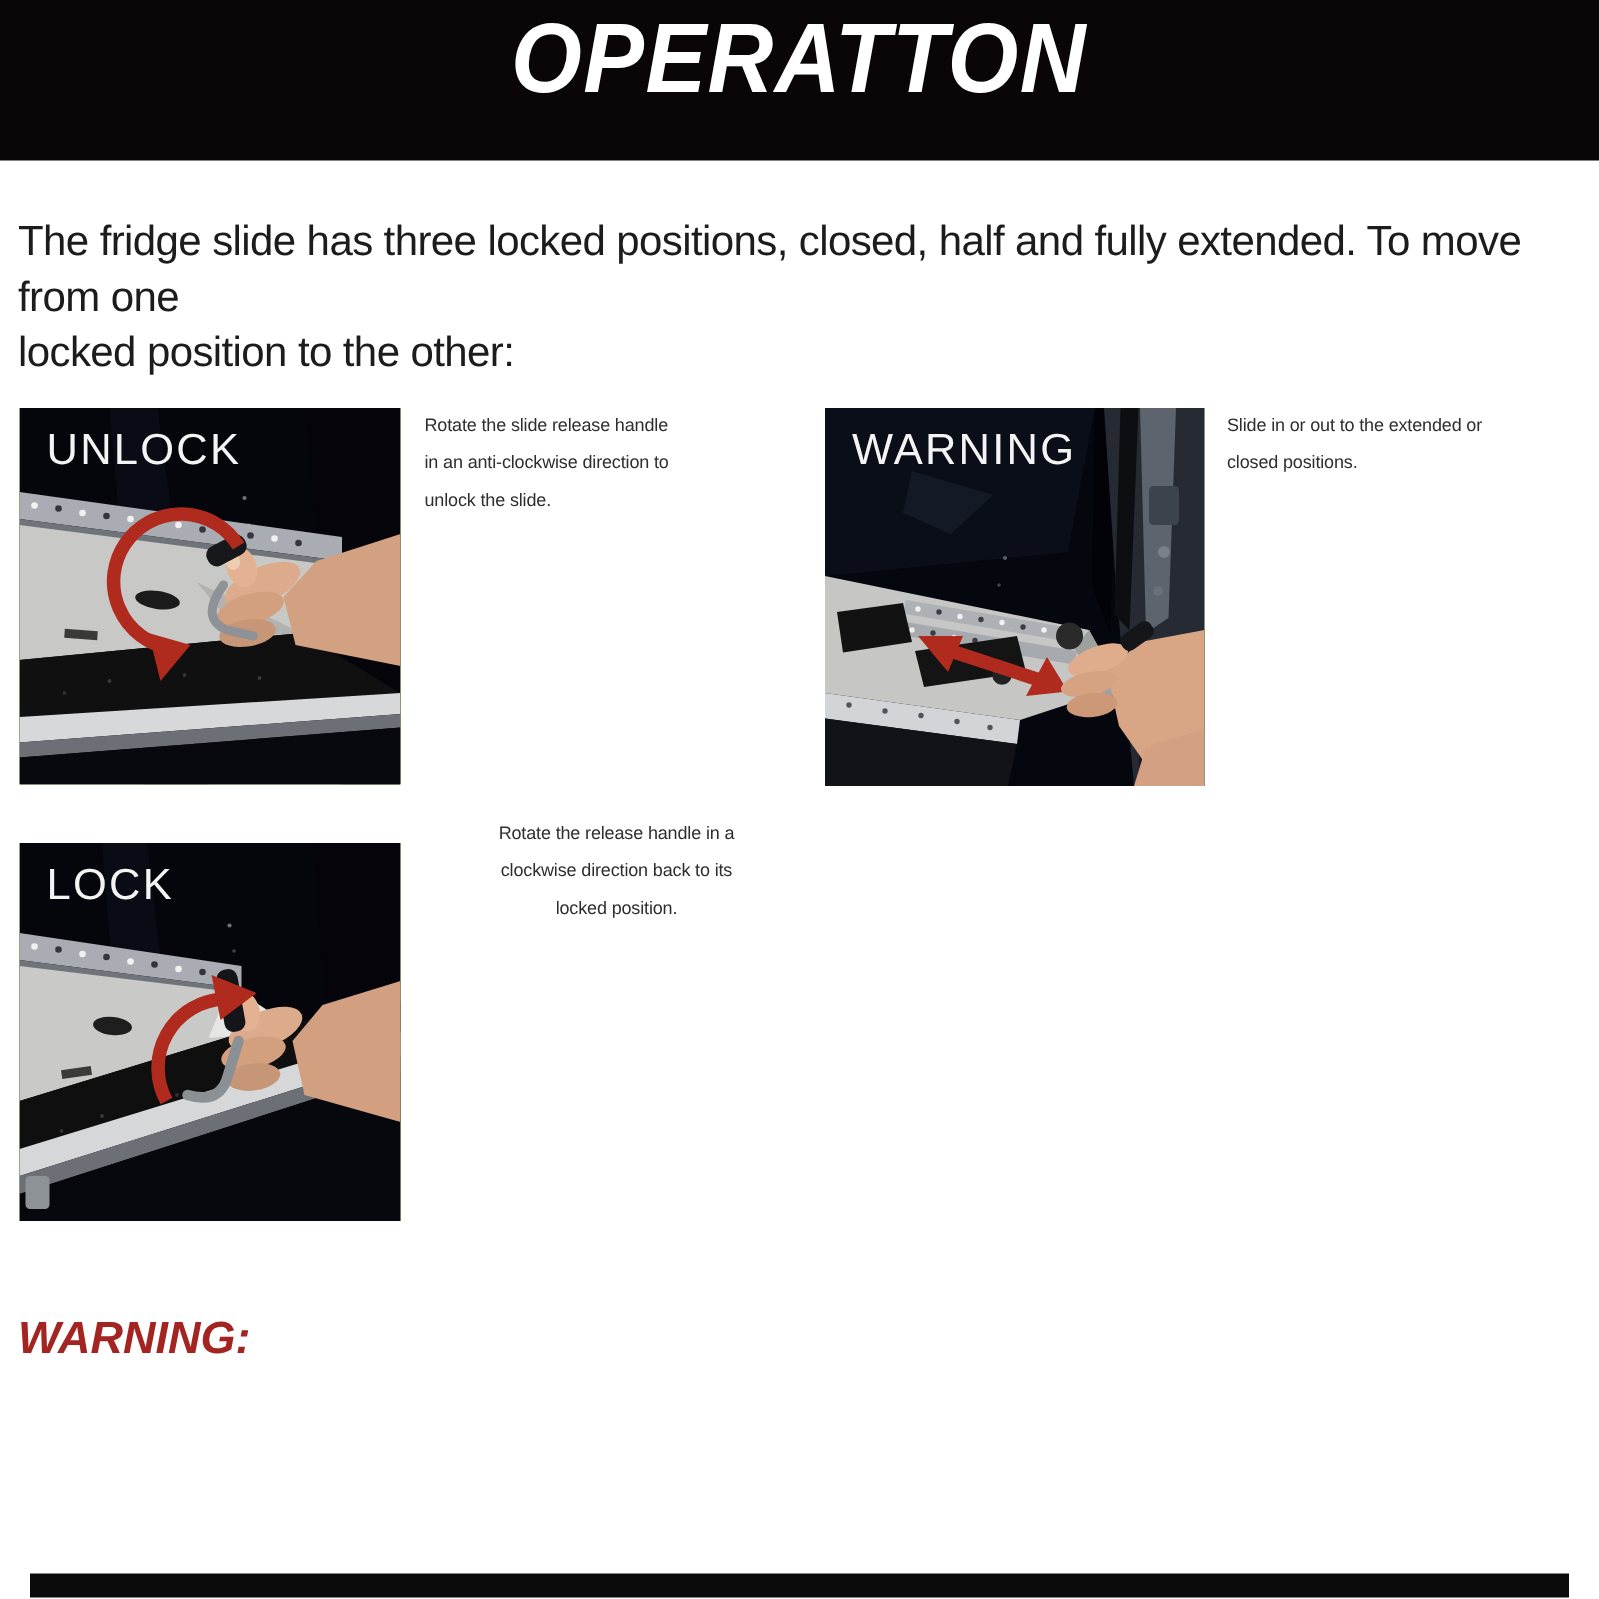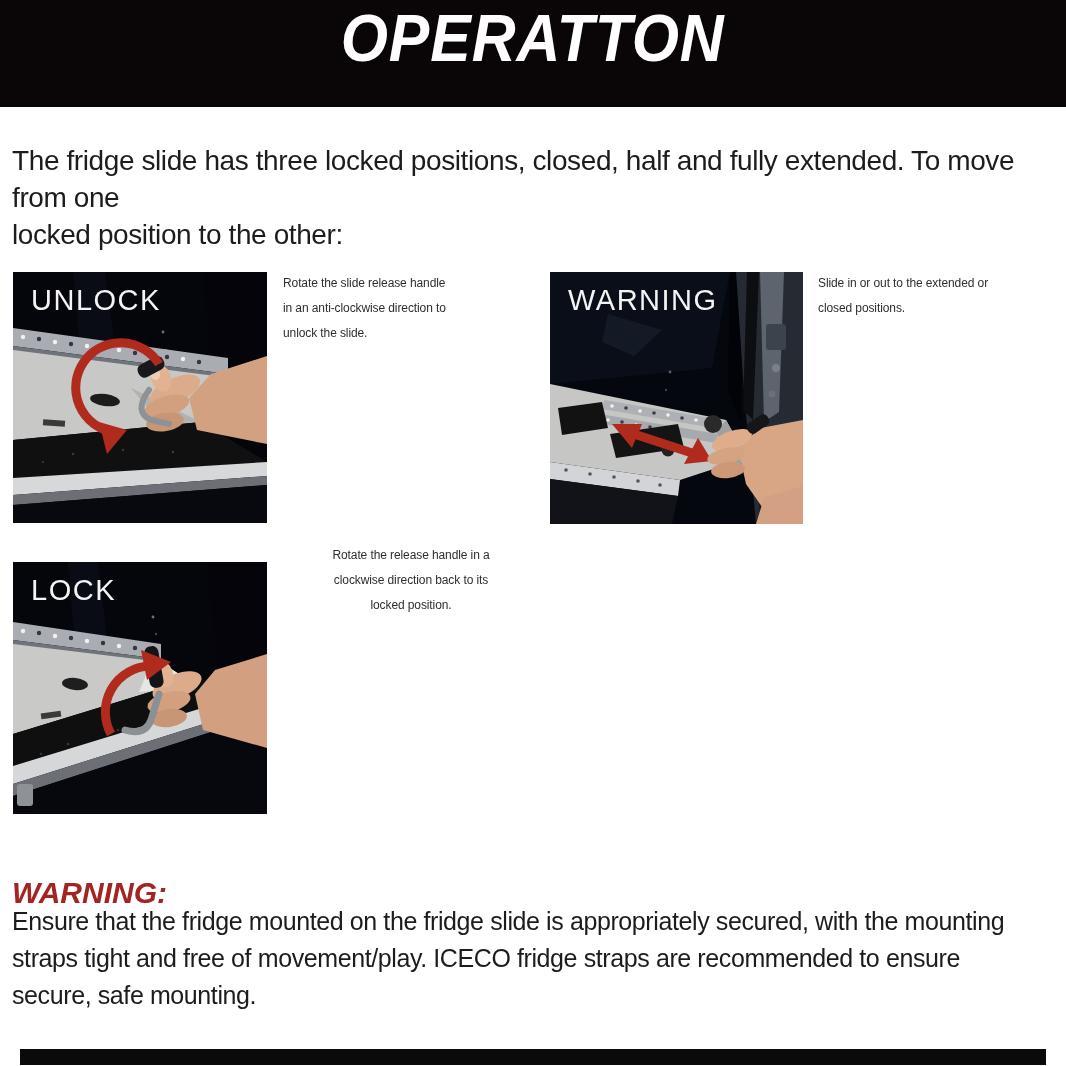--- a/index.html
+++ b/index.html
@@ -242,19 +242,16 @@
       </g>
     </svg>
     <span class="photo-label">LOCK</span>
   </div>
 
   <div class="caption" id="caption-lock">Rotate the release handle in a
 clockwise direction back to its
 locked position.</div>
 
   <div class="warning-heading">WARNING:</div>
-  <div class="warning-body">Ensure that the fridge mounted on the fridge slide is appropriately secured, with the mounting
-straps tight and free of movement/play. ICECO fridge straps are recommended to ensure
-secure, safe mounting.</div>
 
   <div class="footer-bar"></div>
 
 </div>
 
 </body></html>

